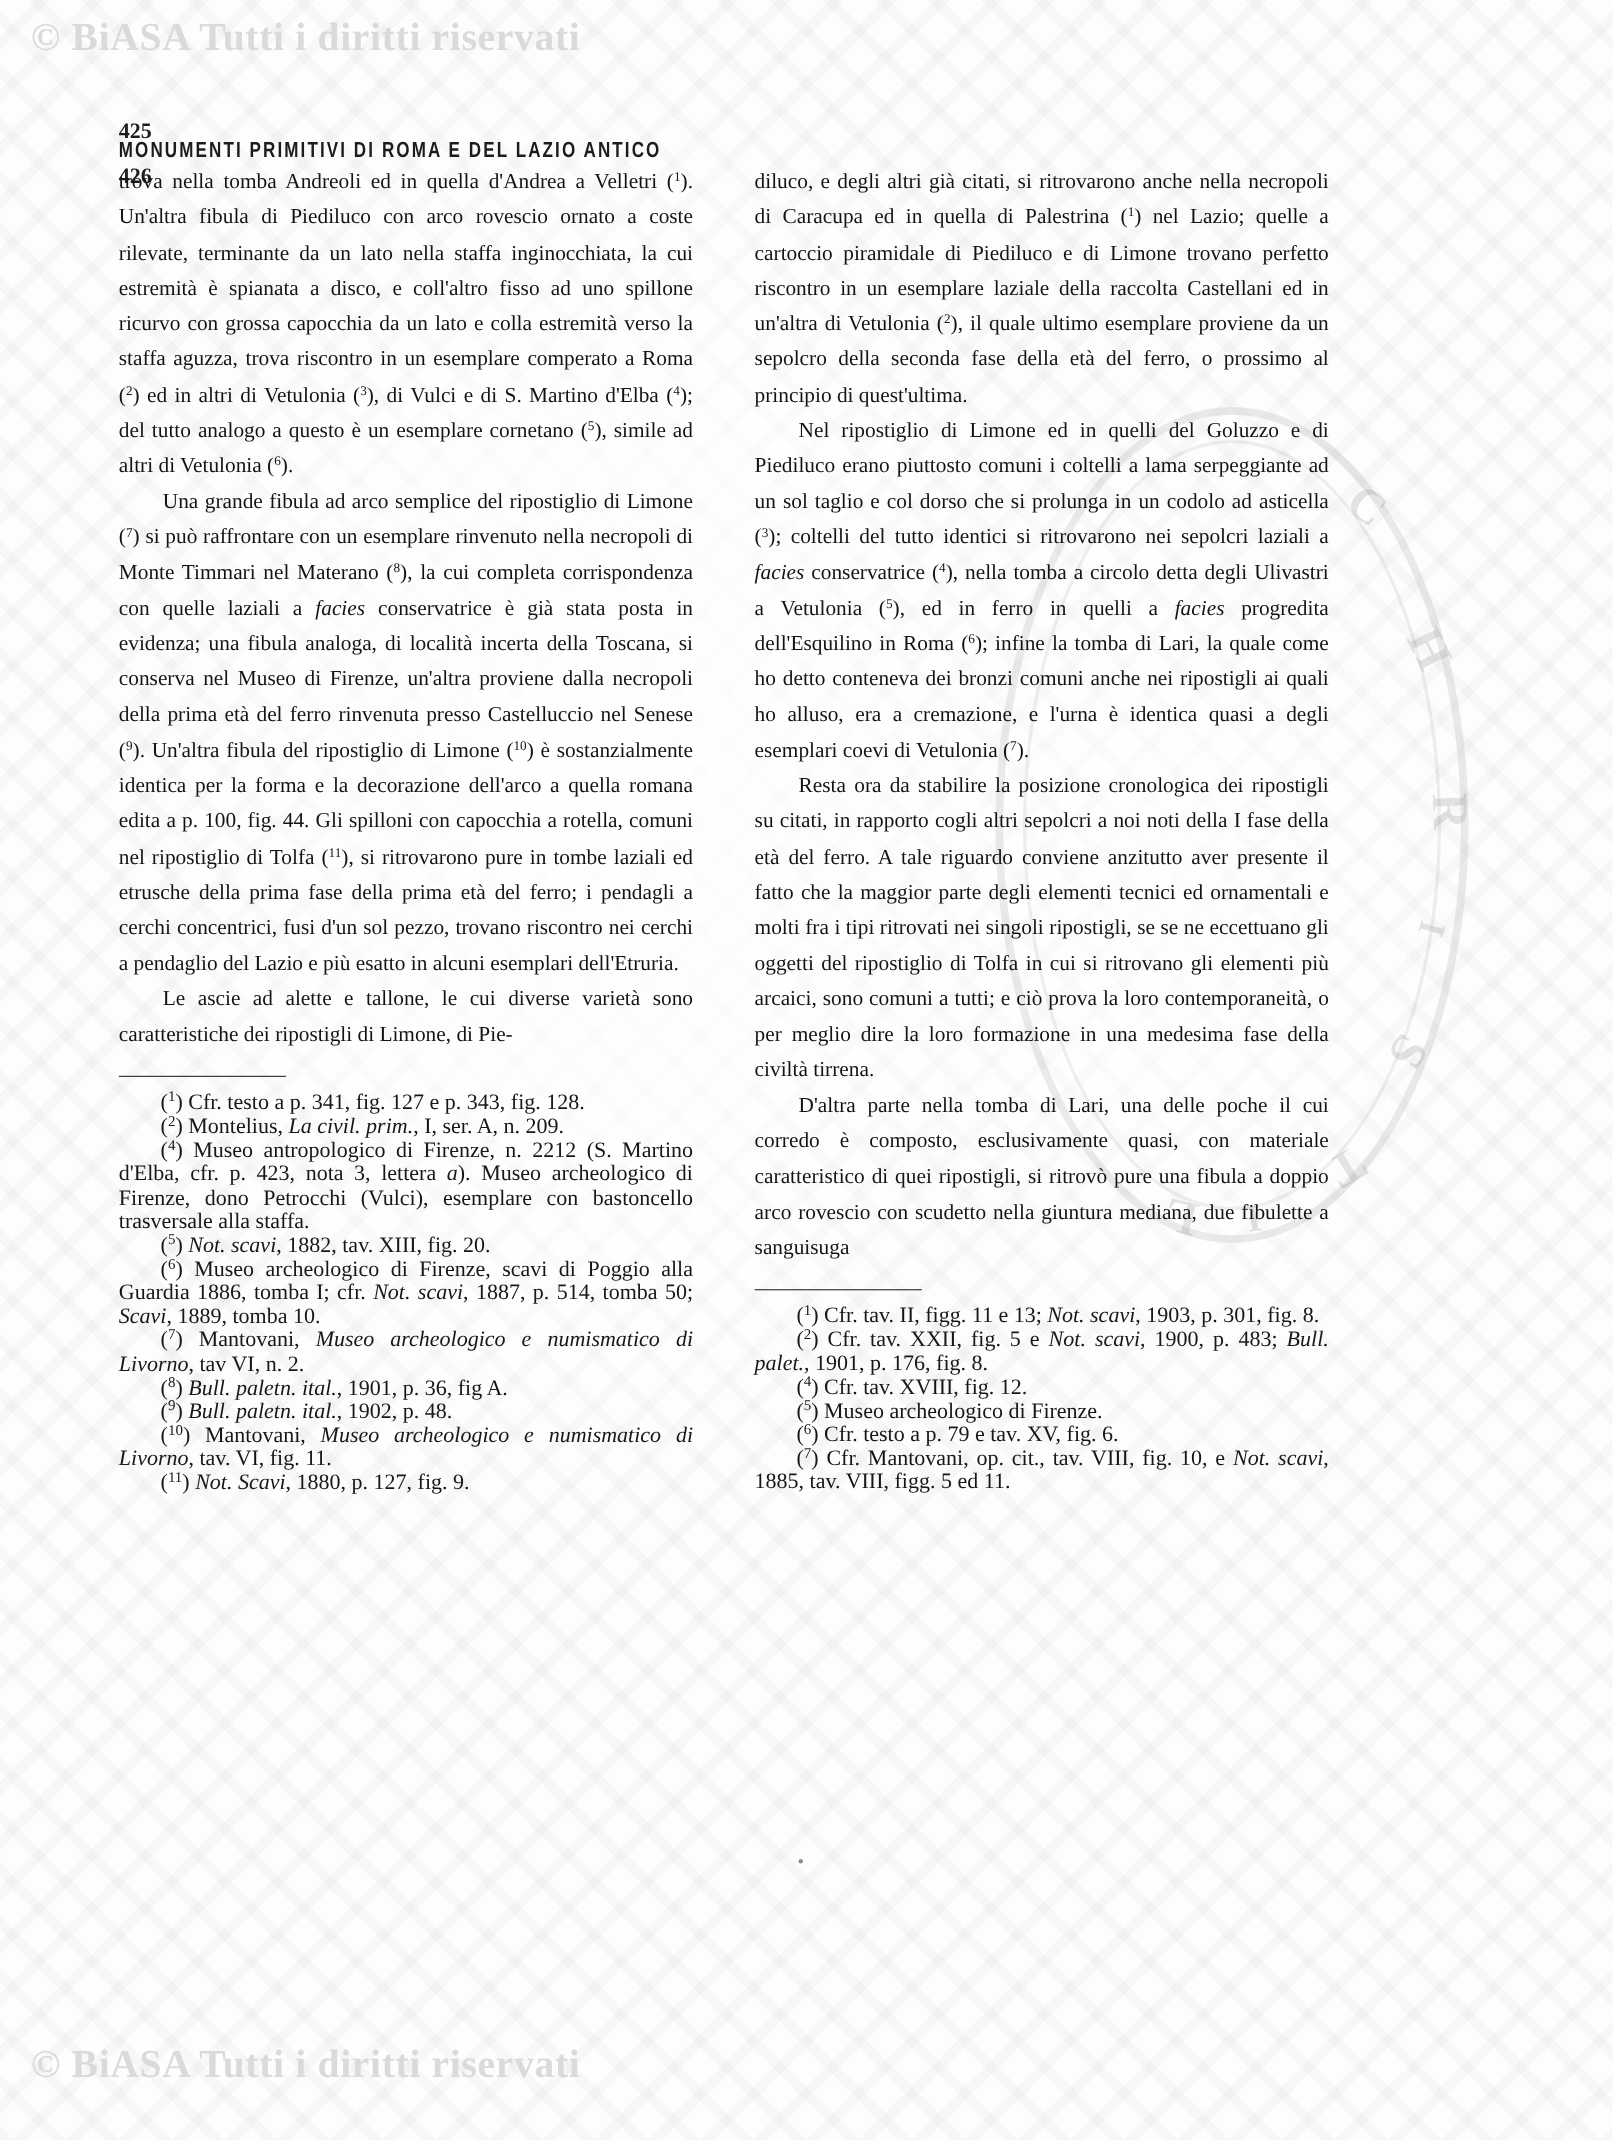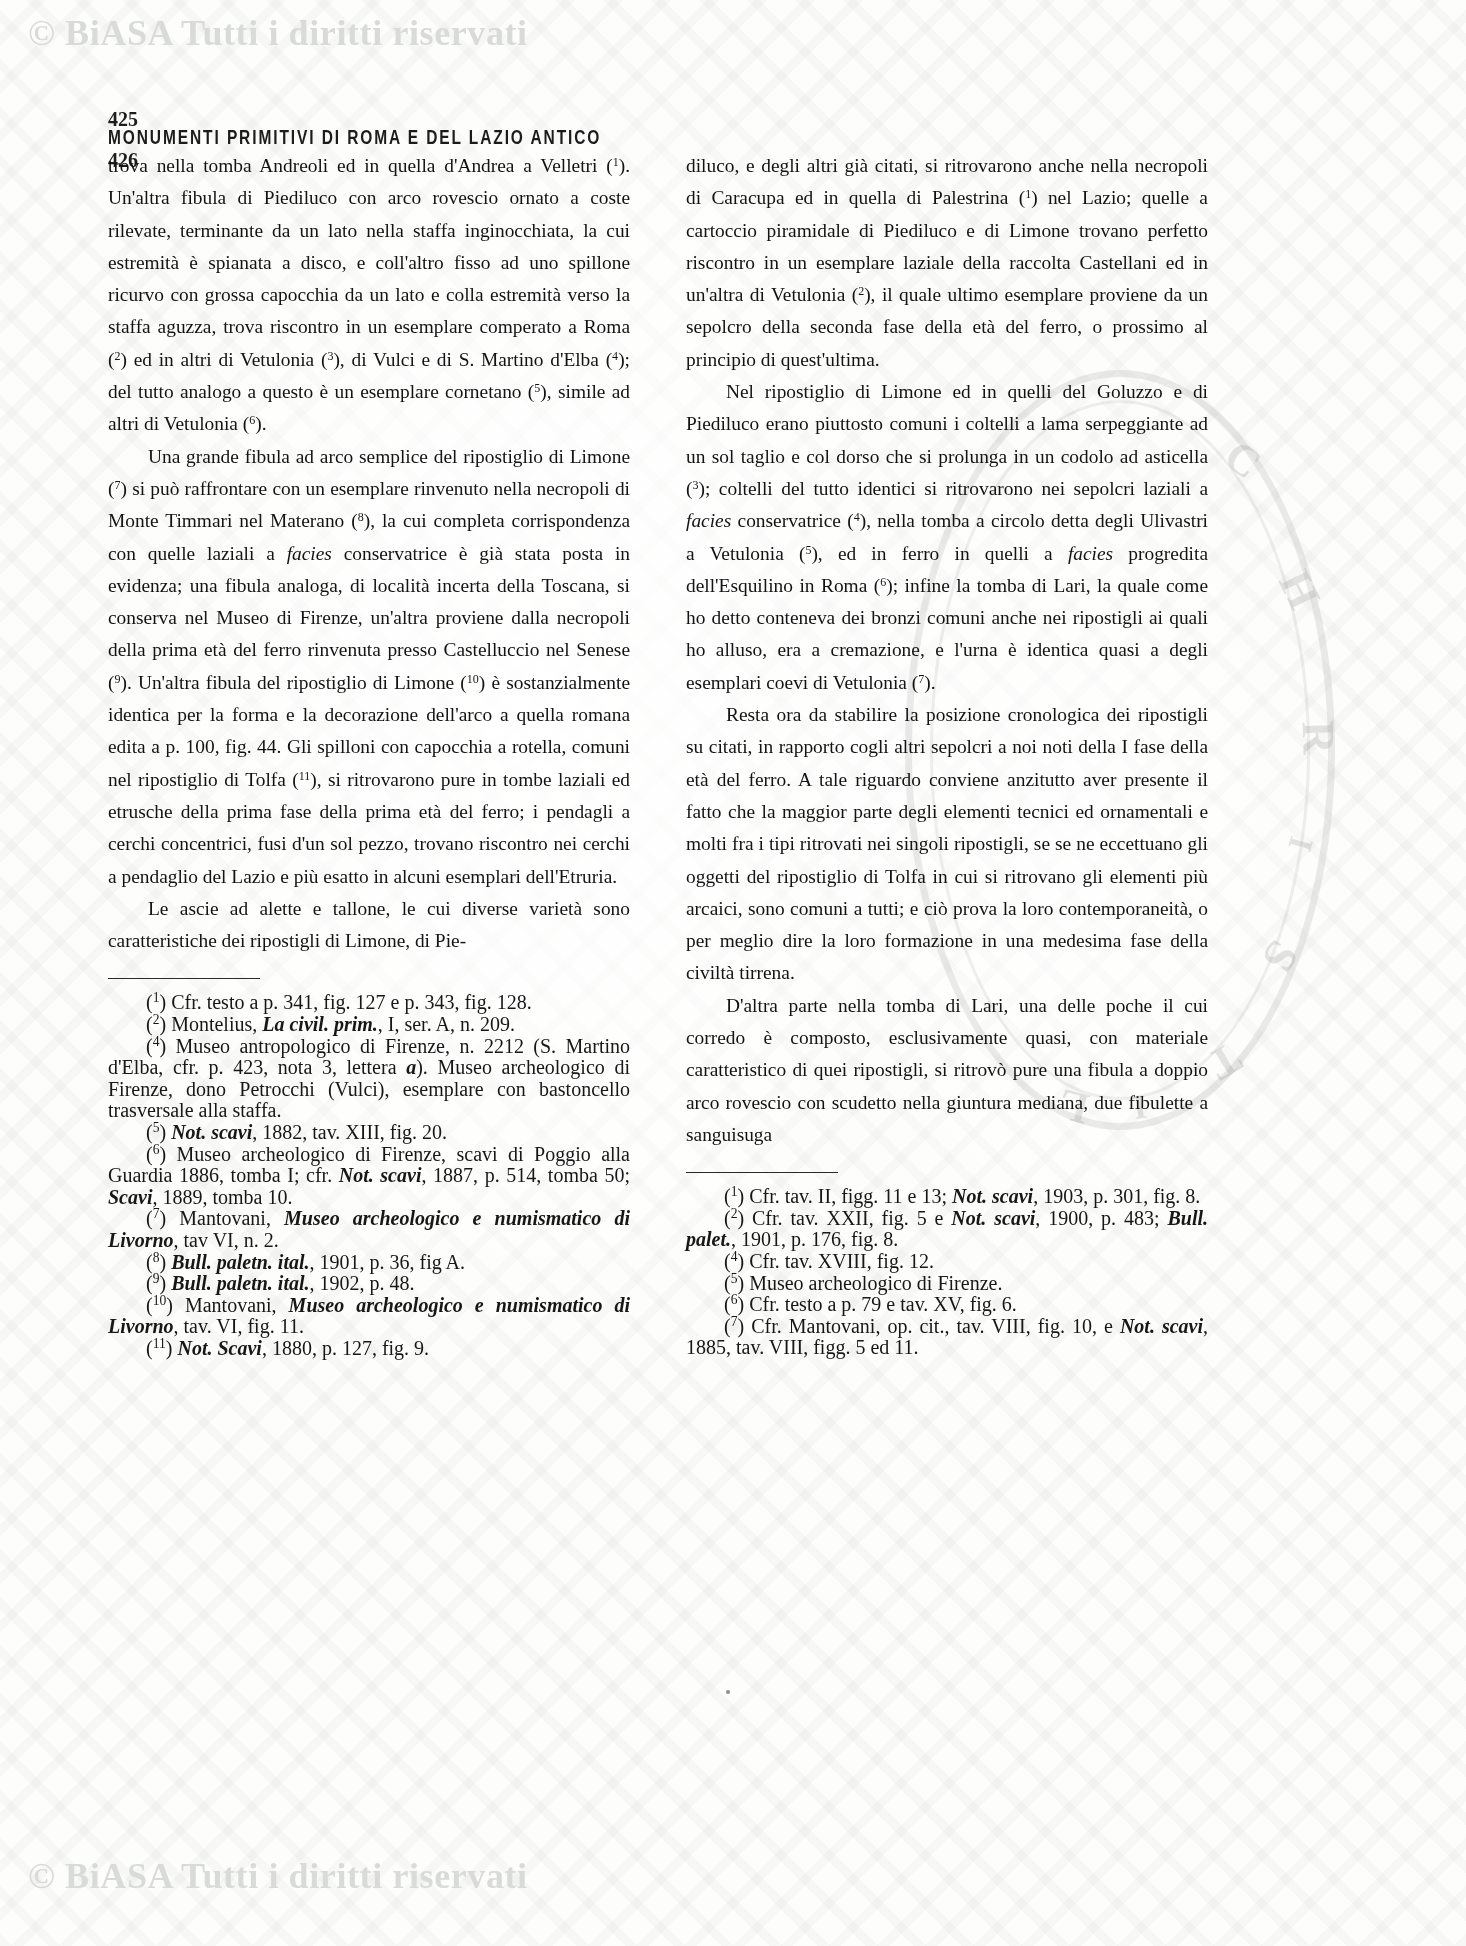--- a/index.html
+++ b/index.html
@@ -161,21 +161,21 @@
     font-family: "Liberation Serif", serif;
     font-size: 20px;
     line-height: 21.6px;
     color: #171717;
     text-align: justify;
   }
   .fn {
     margin: 0;
     text-indent: 38px;
   }
-  .fn i { font-style: italic; font-weight: bold; }
+  .fn i { font-style: italic; }
   .fn sup {
     font-size: 0.68em;
     line-height: 0;
     vertical-align: 0.5em;
   }
 
   
   #col-right .footnote-rule { margin-top: 21px; }
 
   

